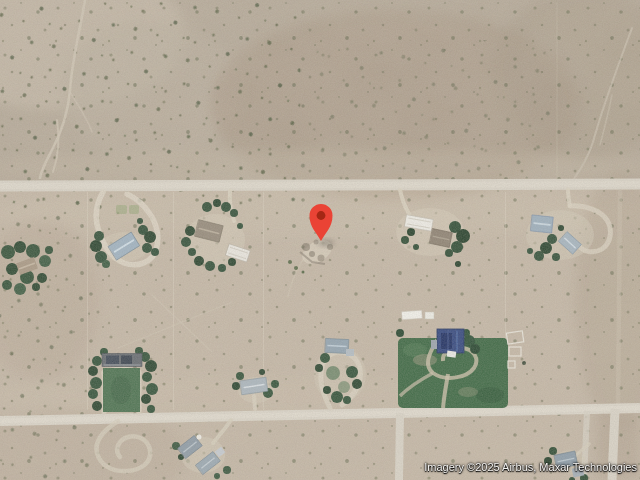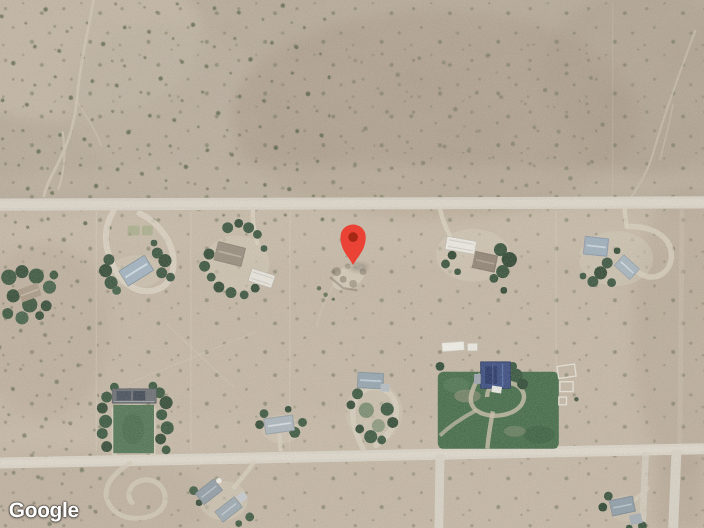--- a/index.html
+++ b/index.html
@@ -386,14 +386,14 @@
       <rect x="-20" y="-20" width="680" height="520" filter="url(#fsalt)" opacity="0.3"></rect>
     </g>
 
     <g>
       <ellipse cx="326" cy="243" rx="8" ry="3" fill="#000" opacity="0.22" filter="url(#soft2)"></ellipse>
       <path d="M321 241 C316.5 232.5 309.5 227.5 309.5 215.5 A11.5 11.5 0 1 1 332.5 215.5 C332.5 227.5 325.5 232.5 321 241 Z" fill="#EA4335"></path>
       <circle cx="321" cy="215.5" r="4.4" fill="#A52714"></circle>
     </g>
   </svg>
 
-  <div id="google-logo" class="overlay-text">Google</div>
+  <div id="attribution" class="overlay-text">Imagery ©2025 Airbus, Maxar Technologies</div>
 </div>
 
 </body></html>

